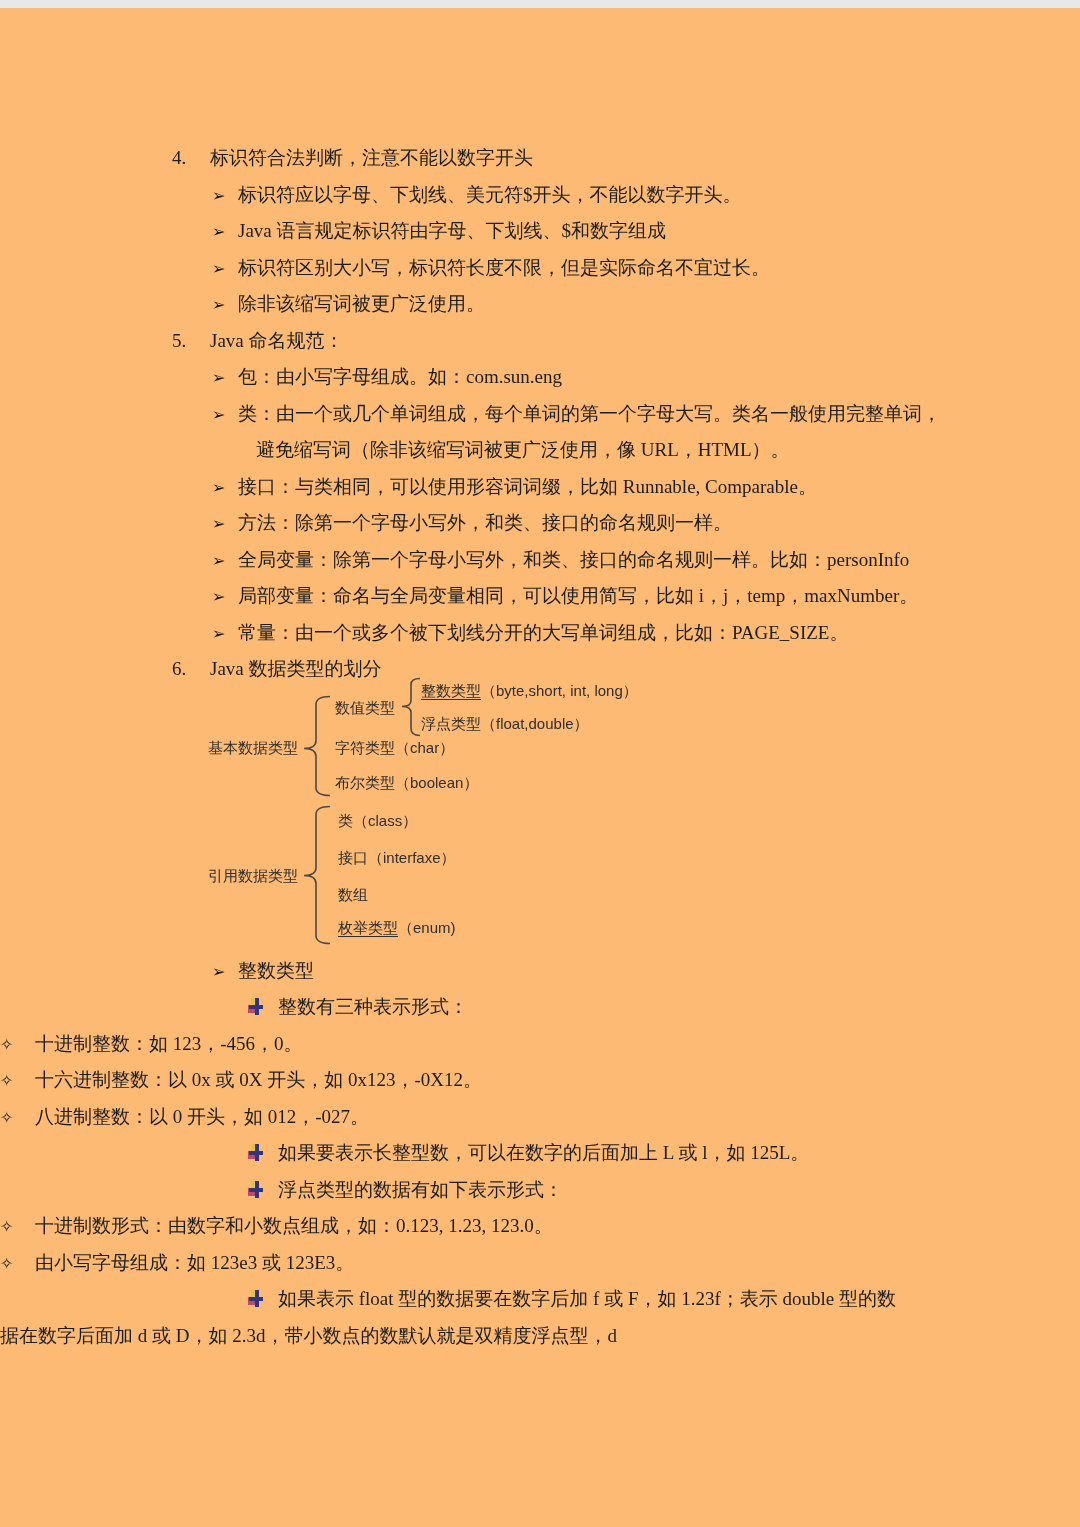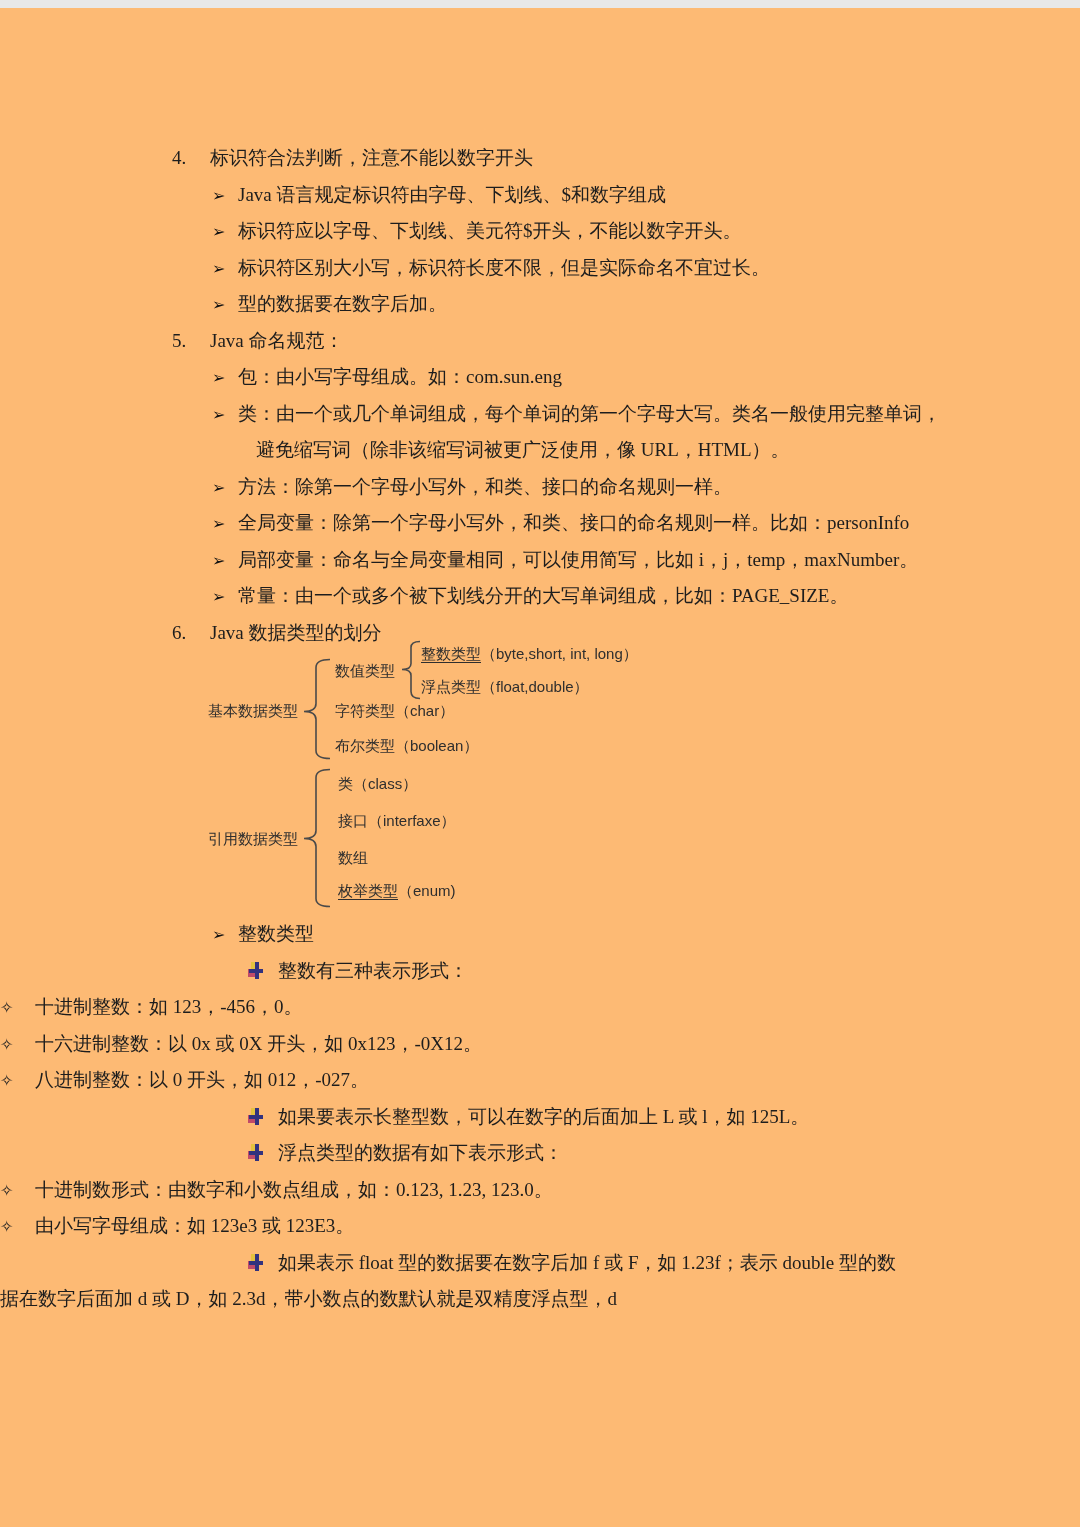--- a/index.html
+++ b/index.html
@@ -59,43 +59,46 @@
 </head>
 <body>
 
 <div class="page">
   <div class="content">
 
     <div class="line ln-item">
       <span class="num">4.</span><span>标识符合法判断，注意不能以数字开头</span>
     </div>
     <div class="line ln-l2">
-      <span class="arrow">➢</span><span>Java 语言规定标识符由字母、下划线、$和数字组成</span>
+      <span class="arrow">➢</span><span>标识符应以字母、下划线、美元符$开头，不能以数字开头。</span>
     </div>
     <div class="line ln-l2">
-      <span class="arrow">➢</span><span>标识符应以字母、下划线、美元符$开头，不能以数字开头。</span>
+      <span class="arrow">➢</span><span>Java 语言规定标识符由字母、下划线、$和数字组成</span>
     </div>
     <div class="line ln-l2">
       <span class="arrow">➢</span><span>标识符区别大小写，标识符长度不限，但是实际命名不宜过长。</span>
     </div>
     <div class="line ln-l2">
-      <span class="arrow">➢</span><span>型的数据要在数字后加。</span>
+      <span class="arrow">➢</span><span>除非该缩写词被更广泛使用。</span>
     </div>
 
     <div class="line ln-item">
       <span class="num">5.</span><span>Java 命名规范：</span>
     </div>
     <div class="line ln-l2">
       <span class="arrow">➢</span><span>包：由小写字母组成。如：com.sun.eng</span>
     </div>
     <div class="line ln-l2">
       <span class="arrow">➢</span><span>类：由一个或几个单词组成，每个单词的第一个字母大写。类名一般使用完整单词，</span>
     </div>
     <div class="line ln-cont5">
       <span>避免缩写词（除非该缩写词被更广泛使用，像 URL，HTML）。</span>
+    </div>
+    <div class="line ln-l2">
+      <span class="arrow">➢</span><span>接口：与类相同，可以使用形容词词缀，比如 Runnable, Comparable。</span>
     </div>
     <div class="line ln-l2">
       <span class="arrow">➢</span><span>方法：除第一个字母小写外，和类、接口的命名规则一样。</span>
     </div>
     <div class="line ln-l2">
       <span class="arrow">➢</span><span>全局变量：除第一个字母小写外，和类、接口的命名规则一样。比如：personInfo</span>
     </div>
     <div class="line ln-l2">
       <span class="arrow">➢</span><span>局部变量：命名与全局变量相同，可以使用简写，比如 i，j，temp，maxNumber。</span>
     </div>

